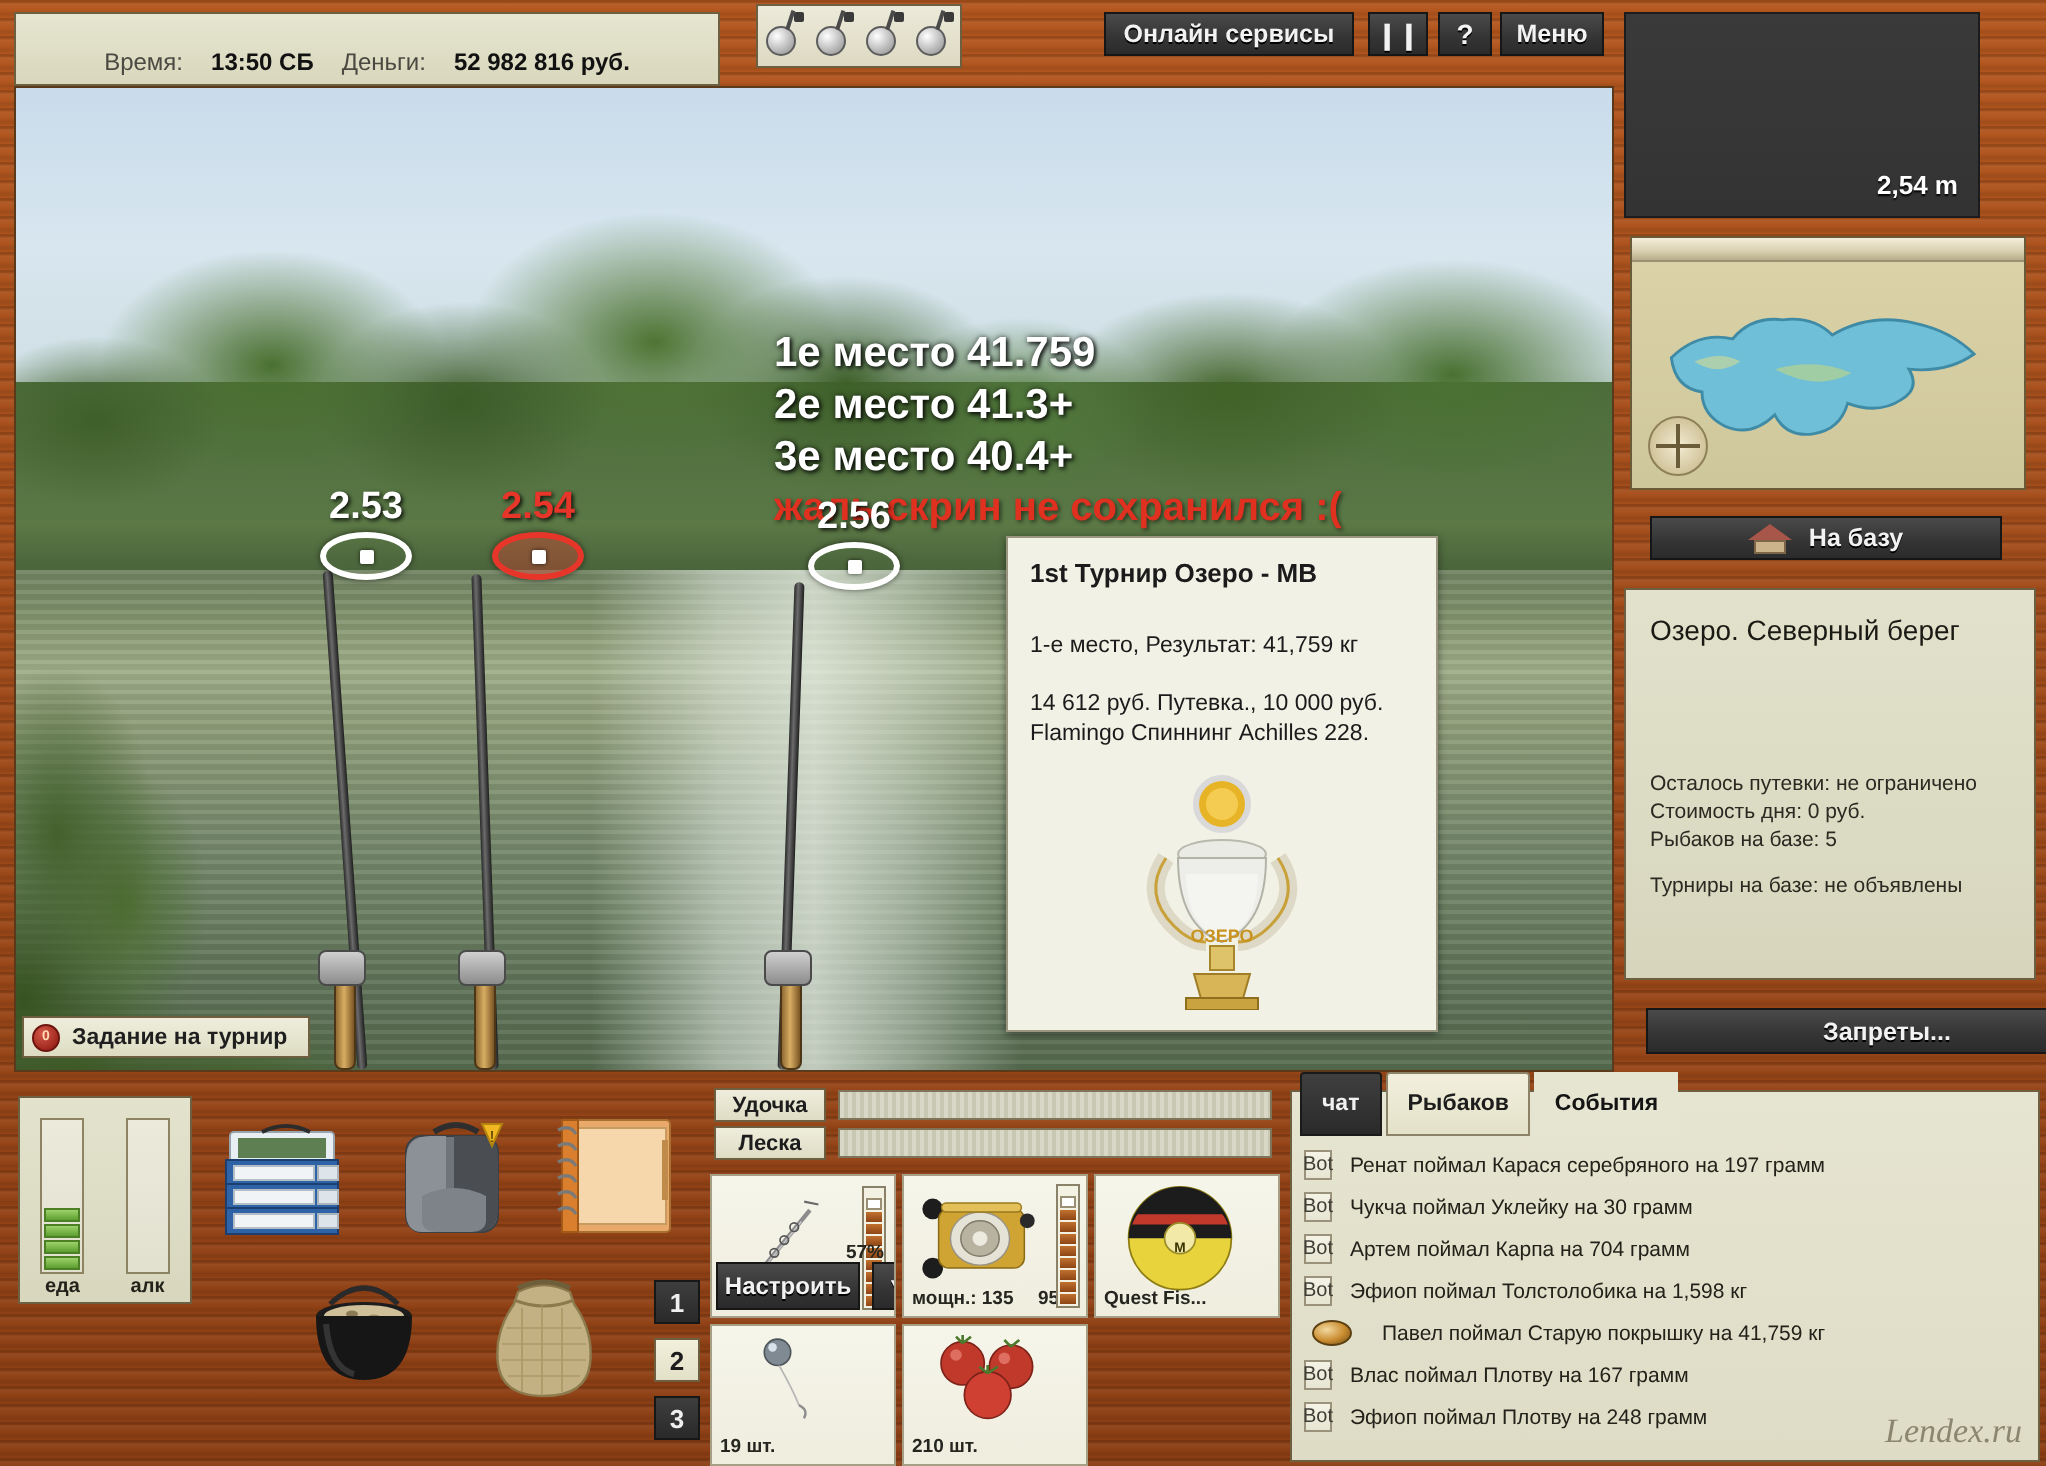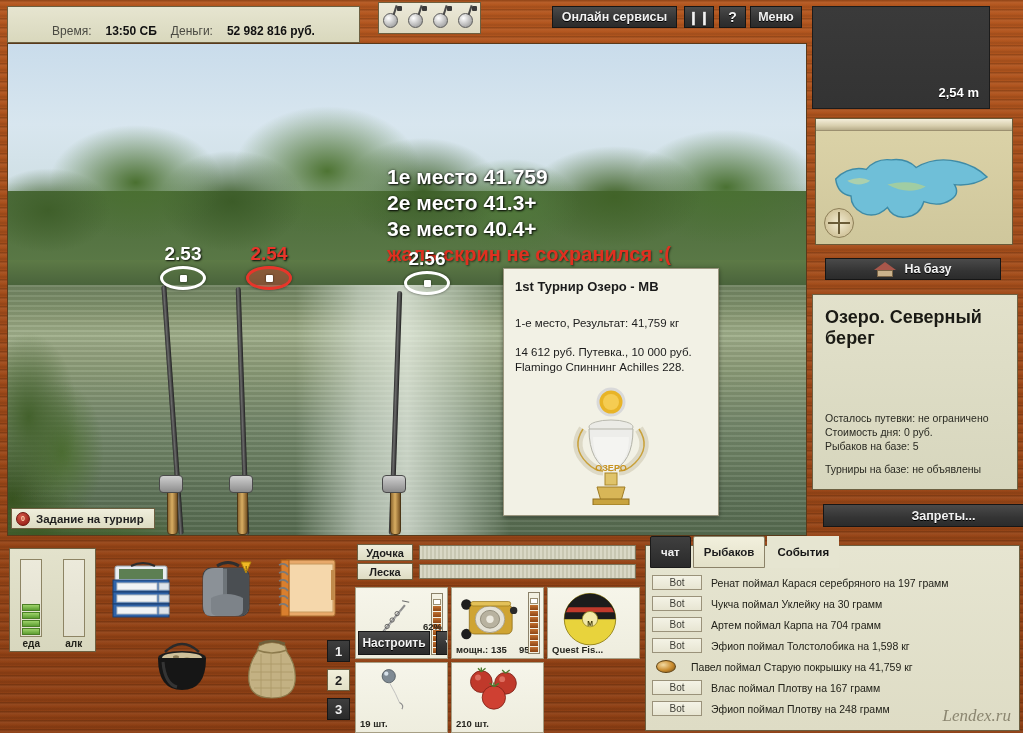--- a/index.html
+++ b/index.html
@@ -279,21 +279,21 @@
     background:#cbb38c; border:1px solid #7c6647;
   }
 
   #info-panel {
     position:absolute; left:812px; top:294px; width:206px; height:196px;
     background: linear-gradient(180deg,#e2e1cb 0%,#d7d6bd 100%);
     border:1px solid #6d5f40;
     padding:12px 12px 0 12px;
     color:#2a2a22;
   }
-  #info-panel .place { font-size:18px; font-weight:bold; color:#1a1a14; }
+  #info-panel .place { font-size:14px; font-weight:normal; color:#1a1a14; }
   #info-panel .stats { margin-top:62px; font-size:10.5px; line-height:14px; }
   #info-panel .tours { margin-top:10px; font-size:10.5px; }
 
   #btn-limits {
     position:absolute; left:823px; top:504px; width:208px; height:23px;
     font-size:12.5px;
     padding-left:33px;
   }
 
   
@@ -419,21 +419,21 @@
     background: linear-gradient(180deg,#f2f0dd 0%,#e3e1c8 100%);
     color:#1d1d1d; border:1px solid #8b8268;
     border-radius:2px 2px 0 0;
   }
   .chat-tab.active {
     background:#e6e5d1; color:#141414; border:none;
   }
   #chat-list { padding:4px 4px 0 6px; }
   .chat-row { display:flex; align-items:center; gap:9px; height:21px; }
   .bot-badge {
-    width:50px; height:15px; flex:none;
+    width:14px; height:15px; flex:none;
     background: linear-gradient(180deg,#f4f3e6 0%,#e7e5d2 100%);
     border:1px solid #9a927a;
     font-size:10px; color:#3e3e36;
     display:flex; align-items:center; justify-content:center;
   }
   .tire-badge {
     width:30px; height:16px; flex:none; position:relative;
   }
   .tire-badge .ring {
     position:absolute; left:4px; top:1px; width:20px; height:13px;
@@ -724,21 +724,21 @@
           <div class="dur-seg"></div>
             <div class="dur-seg"></div>
             <div class="dur-seg"></div>
           <div class="dur-seg"></div>
             <div class="dur-seg"></div>
             <div class="dur-seg"></div>
           <div class="dur-seg"></div>
             <div class="dur-seg"></div>
           <div class="dur-top" style="margin-top:auto;"></div>
         </div>
-        <div class="cap-r" style="bottom:26px;">62%</div>
+        <div class="cap-r" style="bottom:26px;">57%</div>
         <div class="cap" style="bottom:17px;">Quest Win...</div>
         <div class="cap" style="bottom:5px;">357 кг</div>
         <div id="btn-setup" class="darkbtn">Настроить</div>
         <div id="btn-arrow" class="darkbtn">▼</div>
       </div>
 
       <div class="gear-cell">
         <svg viewBox="0 0 92 66" style="position:absolute;left:4px;top:6px;width:68px;height:52px;">
           <circle cx="14" cy="12" r="7" fill="#1d1d1d"></circle>
           <circle cx="14" cy="52" r="7" fill="#1d1d1d"></circle>

